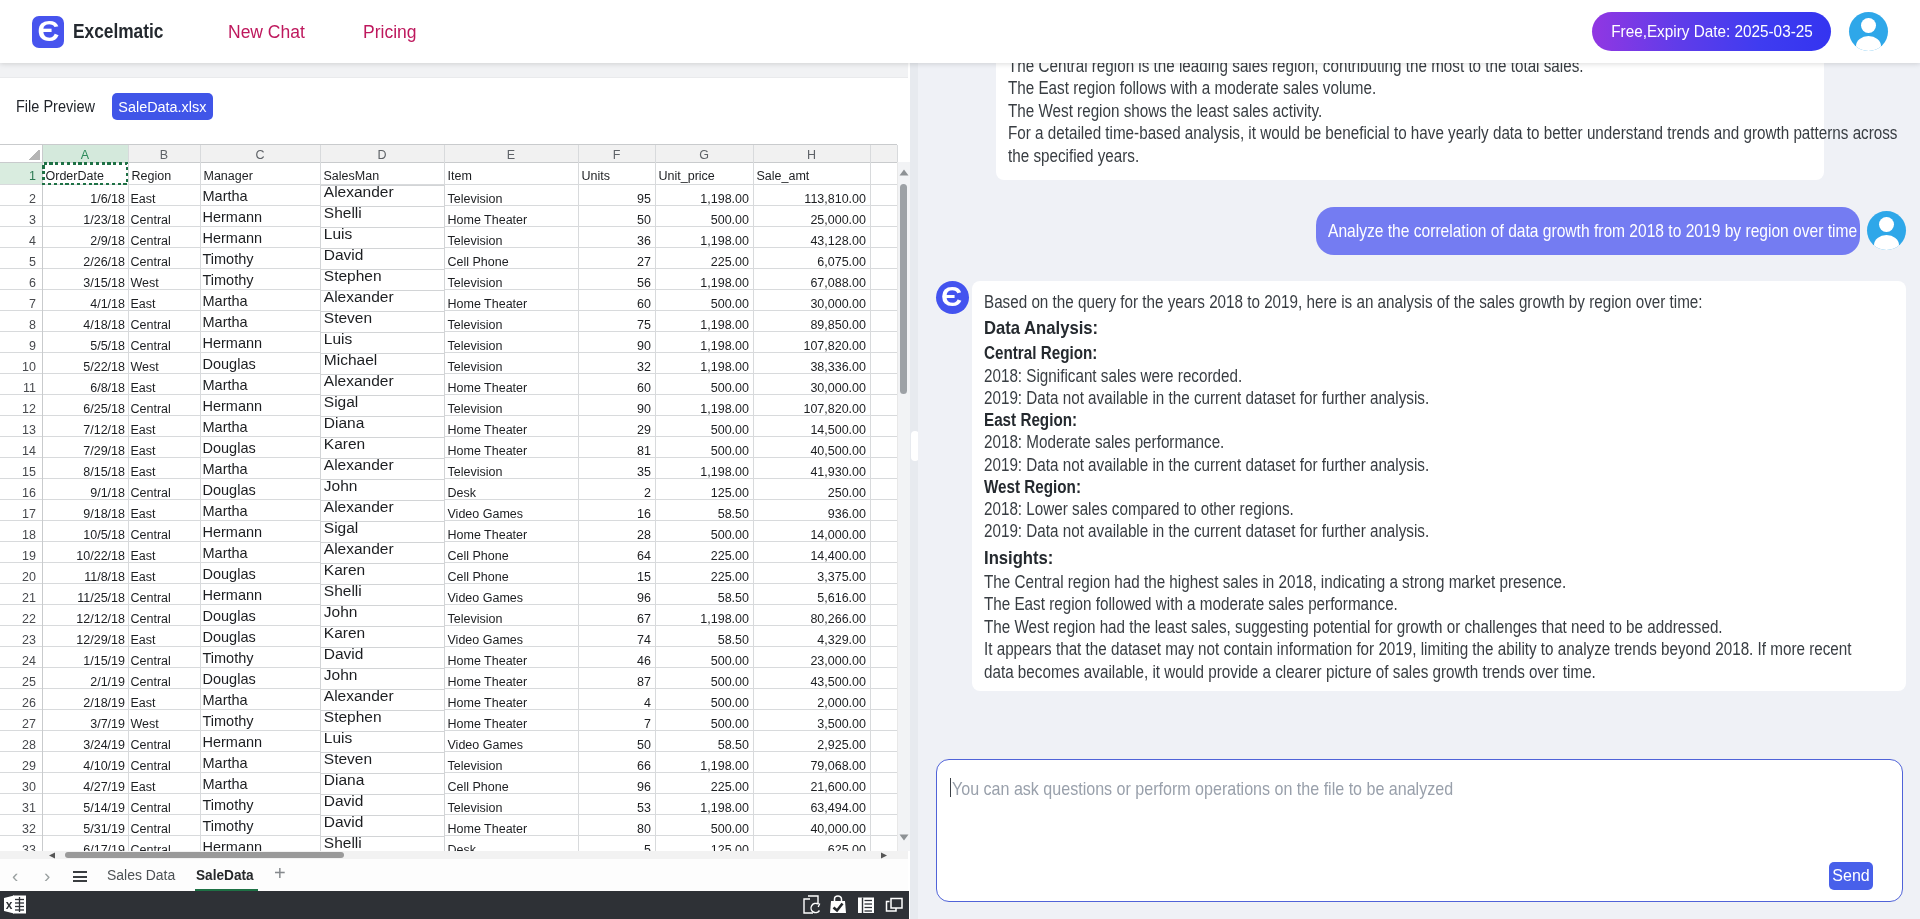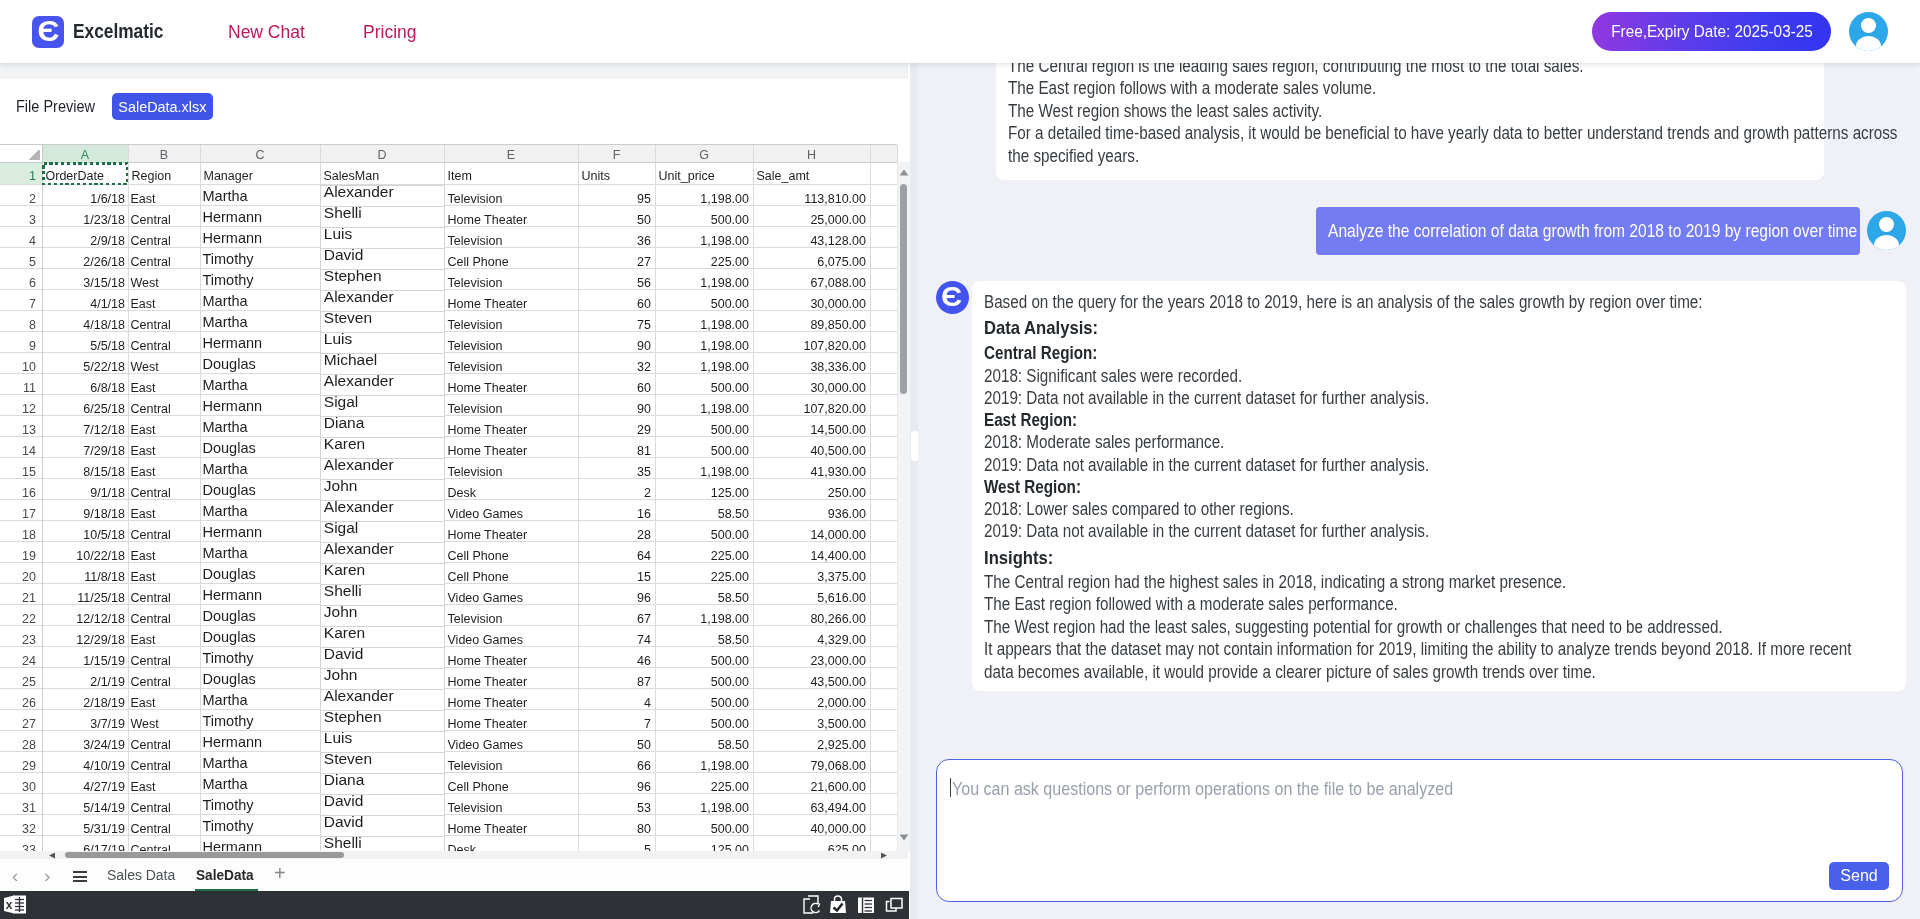--- a/index.html
+++ b/index.html
@@ -55,31 +55,31 @@
   #plus { position:absolute; left:274px; top:3px; font-size:20px; color:#85898d; font-weight:300;}
   
   #dark { position:absolute; left:0; top:828px; width:909px; height:28px; background:#2e3136; }
   
   #gutter { position:absolute; left:910px; top:63px; width:9px; height:856px; background:#e7eaef; }
   #gutter .thumb { position:absolute; left:0.5px; top:368px; width:8px; height:30px; background:#fff; border-radius:4px; }
   #chat { position:absolute; left:918px; top:63px; width:1002px; height:856px; background:#eff1f6; overflow:hidden; }
   .card { position:absolute; background:#fff; border-radius:8px; }
   .cline { left:12px; font-size:17.5px; color:#383d42; line-height:1; white-space:nowrap;
     transform:scaleX(0.87); transform-origin:0 0; }
-  #bubble { position:absolute; left:398px; top:144px; width:544px; height:48px; border-radius:4px;
+  #bubble { position:absolute; left:398px; top:144px; width:544px; height:48px; border-radius:18px;
     background:#747cf2; color:#fff; font-size:19px; line-height:48px; white-space:nowrap;
     padding-left:12px; }
   #bubble span { display:inline-block; transform:scaleX(0.82); transform-origin:0 50%; }
   
   #inputbox { position:absolute; left:18px; top:696px; width:967px; height:143px; background:#fff;
     border:1.3px solid #5063d8; border-radius:13px; }
   #placeholder { position:absolute; left:34px; top:715px; font-size:18.5px; color:#99a0ab;
     transform:scaleX(0.868); transform-origin:0 0; white-space:nowrap; }
   #cursor { position:absolute; left:32px; top:714.5px; width:1.3px; height:19.5px; background:#3a3f45; }
-  #send { position:absolute; left:911px; top:799px; width:60px; height:28px; border-radius:5px;
+  #send { position:absolute; left:911px; top:799px; width:44px; height:28px; border-radius:5px;
     background:#4860ea; color:#fff; font-size:16px; text-align:center; line-height:28px; }
 </style>
 </head>
 <body>
 
   <div id="left">
     <div class="abs" style="left:0;top:0;width:908px;height:15px;background:#f1f2f4;border-bottom:1px solid #e9eaec;"></div>
     <div id="fileprev">File Preview</div>
     <div id="filetab"><span>SaleData.xlsx</span></div>
     <div id="grid"><svg width="908" height="707" viewBox="0 0 908 707" font-family="Liberation Sans, sans-serif" shape-rendering="crispEdges">

